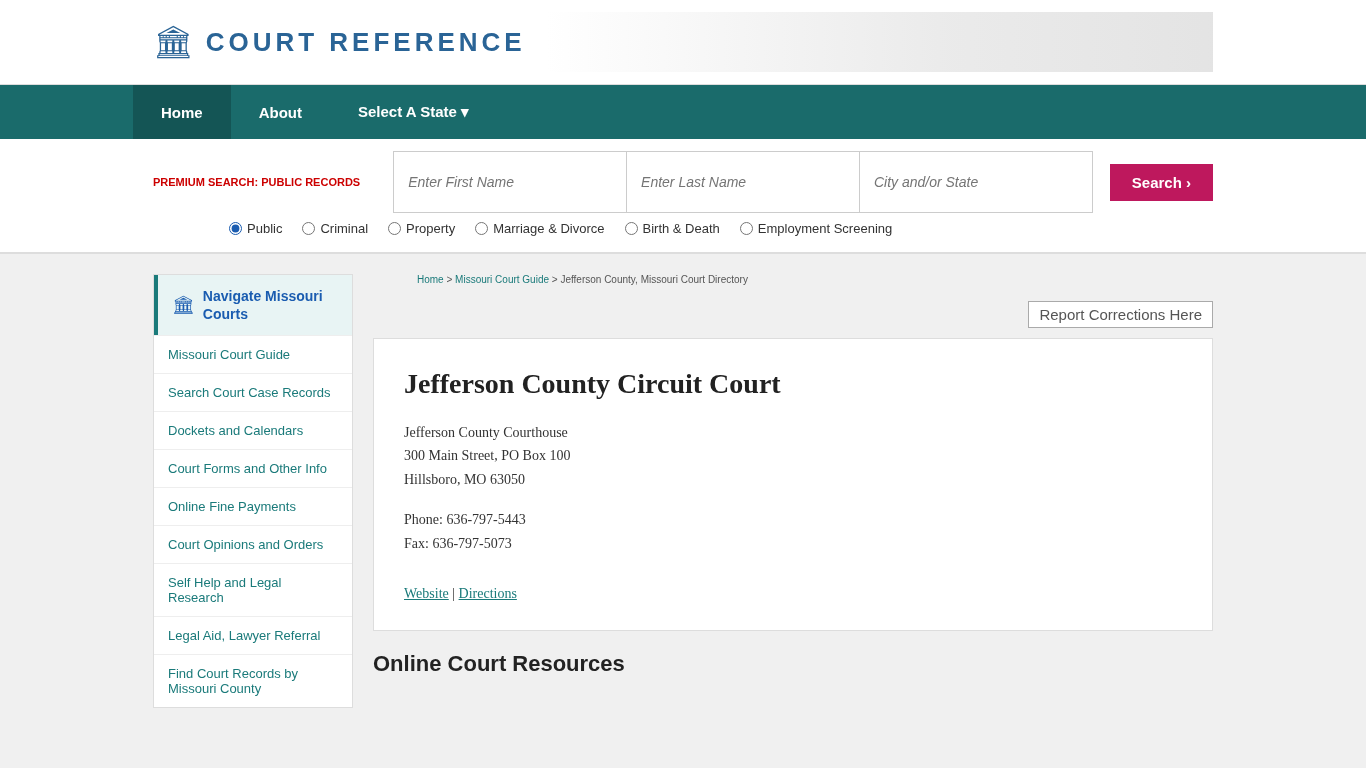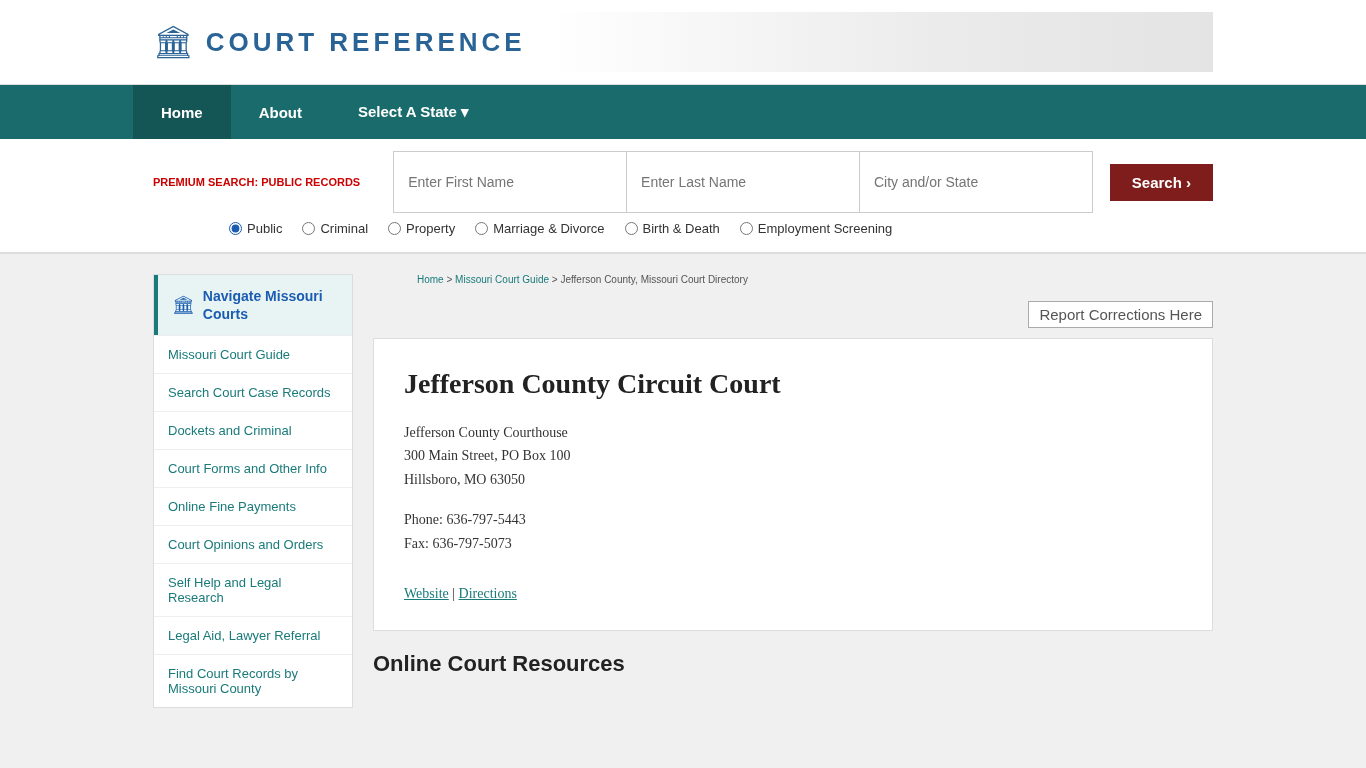--- a/index.html
+++ b/index.html
@@ -92,25 +92,26 @@
       flex: 1;
       gap: 0;
     }
     .search-input {
       border: 1px solid #ccc;
       padding: 22px 14px;
       font-size: 14px;
       color: #999;
       flex: 1;
       outline: none;
+      font-style: italic;
     }
     .search-input:first-child { border-right: none; }
     .search-input:nth-child(2) { border-right: none; }
     #search-button {
-      background: #7f1d1d;
+      background: #be185d;
       color: white;
       border: none;
       padding: 10px 22px;
       font-size: 15px;
       font-weight: bold;
       cursor: pointer;
       display: flex;
       align-items: center;
       gap: 6px;
       white-space: nowrap;
@@ -307,21 +308,21 @@
 
 <div id="main">
 
   <aside id="sidebar">
     <div id="sidebar-header">
       <span id="sidebar-header-icon">🏛</span>
       <span id="sidebar-header-text">Navigate Missouri Courts</span>
     </div>
     <div class="sidebar-item">Missouri Court Guide</div>
     <div class="sidebar-item">Search Court Case Records</div>
-    <div class="sidebar-item">Dockets and Criminal</div>
+    <div class="sidebar-item">Dockets and Calendars</div>
     <div class="sidebar-item">Court Forms and Other Info</div>
     <div class="sidebar-item">Online Fine Payments</div>
     <div class="sidebar-item">Court Opinions and Orders</div>
     <div class="sidebar-item">Self Help and Legal Research</div>
     <div class="sidebar-item">Legal Aid, Lawyer Referral</div>
     <div class="sidebar-item">Find Court Records by Missouri County</div>
   </aside>
 
   <div id="content">
 

